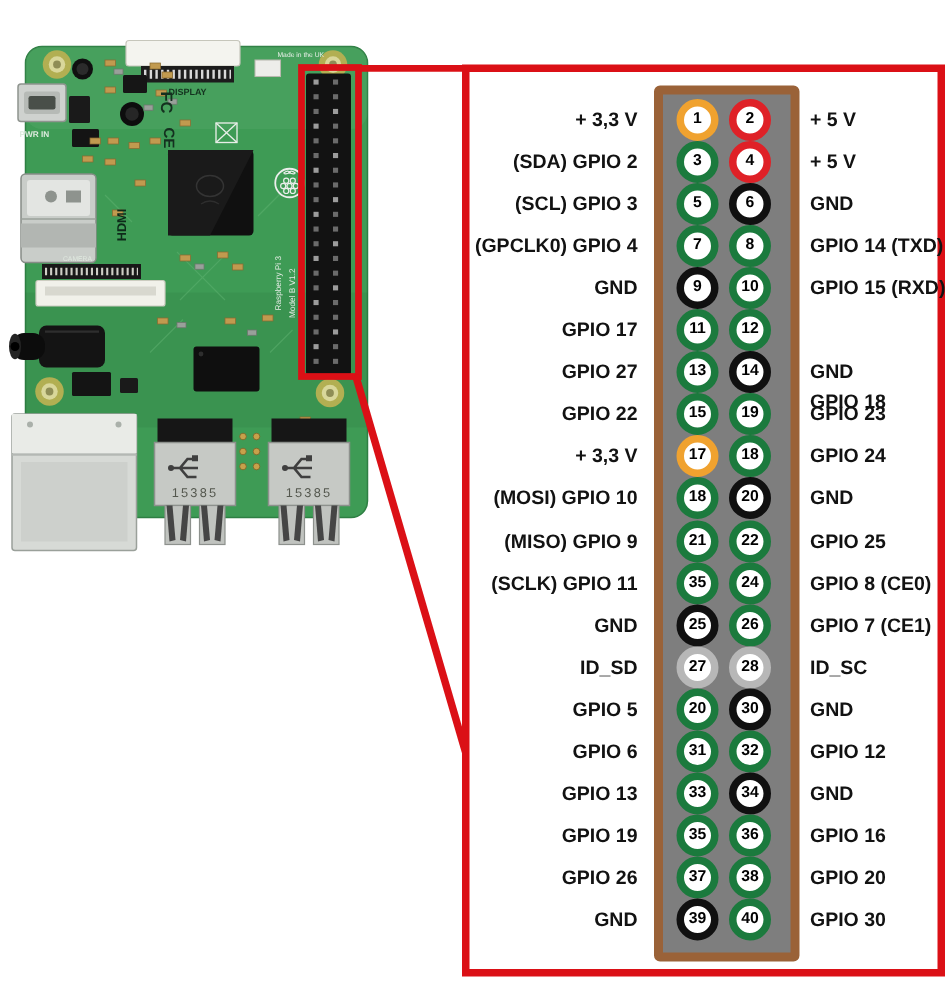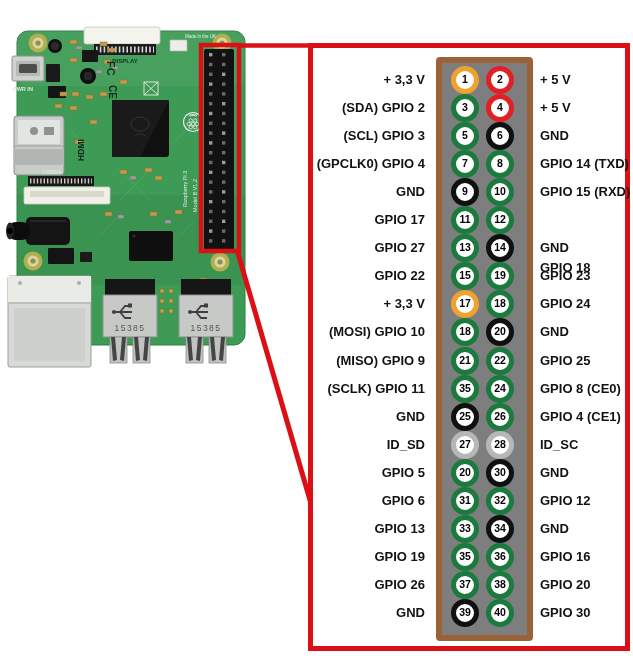--- a/index.html
+++ b/index.html
@@ -341,21 +341,21 @@
         <div class="pin" style="left: 173px; top: 270.45px; border-color: rgb(16, 16, 16);">20</div>
         <div class="plabel left" style="top: 304.5px;">(MISO) GPIO 9</div>
         <div class="plabel right" style="top: 304.5px;">GPIO 25</div>
         <div class="pin" style="left: 138px; top: 298.5px; border-color: rgb(27, 122, 61);">21</div>
         <div class="pin" style="left: 173px; top: 298.5px; border-color: rgb(27, 122, 61);">22</div>
         <div class="plabel left" style="top: 332.55px;">(SCLK) GPIO 11</div>
         <div class="plabel right" style="top: 332.55px;">GPIO 8 (CE0)</div>
         <div class="pin" style="left: 138px; top: 326.55px; border-color: rgb(27, 122, 61);">35</div>
         <div class="pin" style="left: 173px; top: 326.55px; border-color: rgb(27, 122, 61);">24</div>
         <div class="plabel left" style="top: 360.6px;">GND</div>
-        <div class="plabel right" style="top: 360.6px;">GPIO 4 (CE1)</div>
+        <div class="plabel right" style="top: 360.6px;">GPIO 7 (CE1)</div>
         <div class="pin" style="left: 138px; top: 354.6px; border-color: rgb(16, 16, 16);">25</div>
         <div class="pin" style="left: 173px; top: 354.6px; border-color: rgb(27, 122, 61);">26</div>
         <div class="plabel left" style="top: 388.65px;">ID_SD</div>
         <div class="plabel right" style="top: 388.65px;">ID_SC</div>
         <div class="pin" style="left: 138px; top: 383px; border-color: rgb(183, 183, 183);">27</div>
         <div class="pin" style="left: 173px; top: 382.65px; border-color: rgb(183, 183, 183);">28</div>
         <div class="plabel left" style="top: 416.7px;">GPIO 5</div>
         <div class="plabel right" style="top: 416.7px;">GND</div>
         <div class="pin" style="left: 138px; top: 410.7px; border-color: rgb(27, 122, 61);">20</div>
         <div class="pin" style="left: 173px; top: 410.7px; border-color: rgb(16, 16, 16);">30</div>

